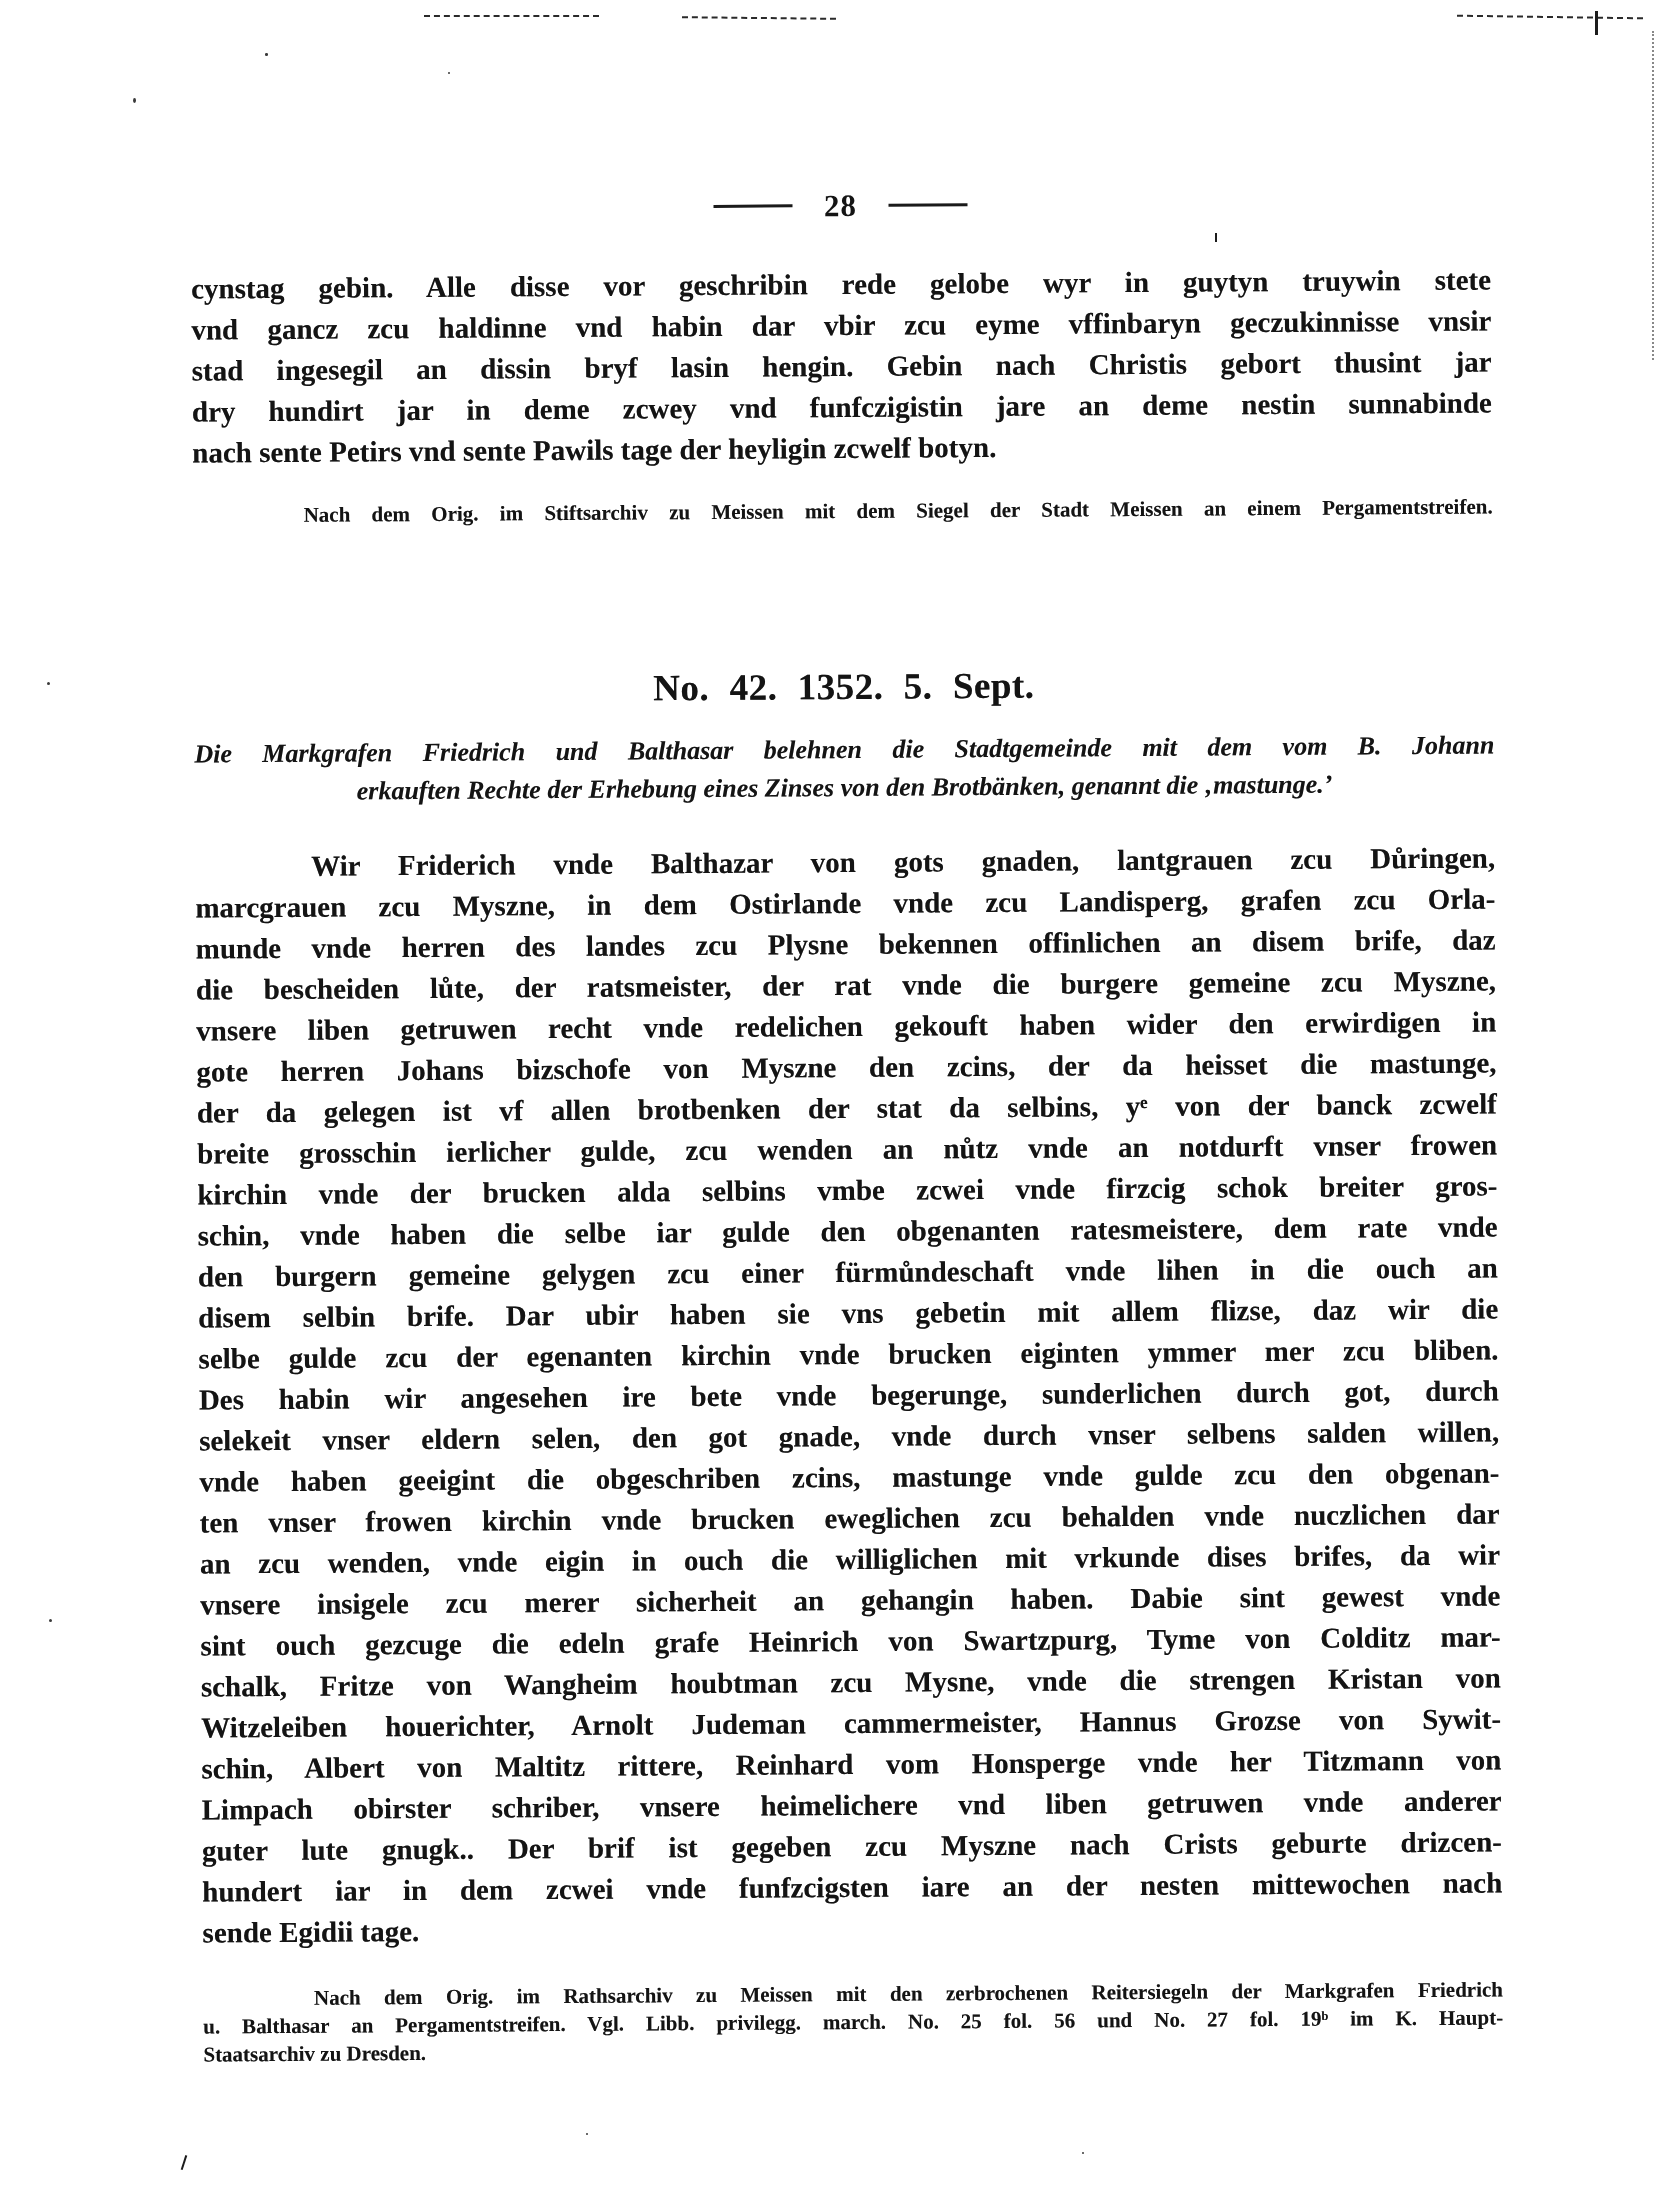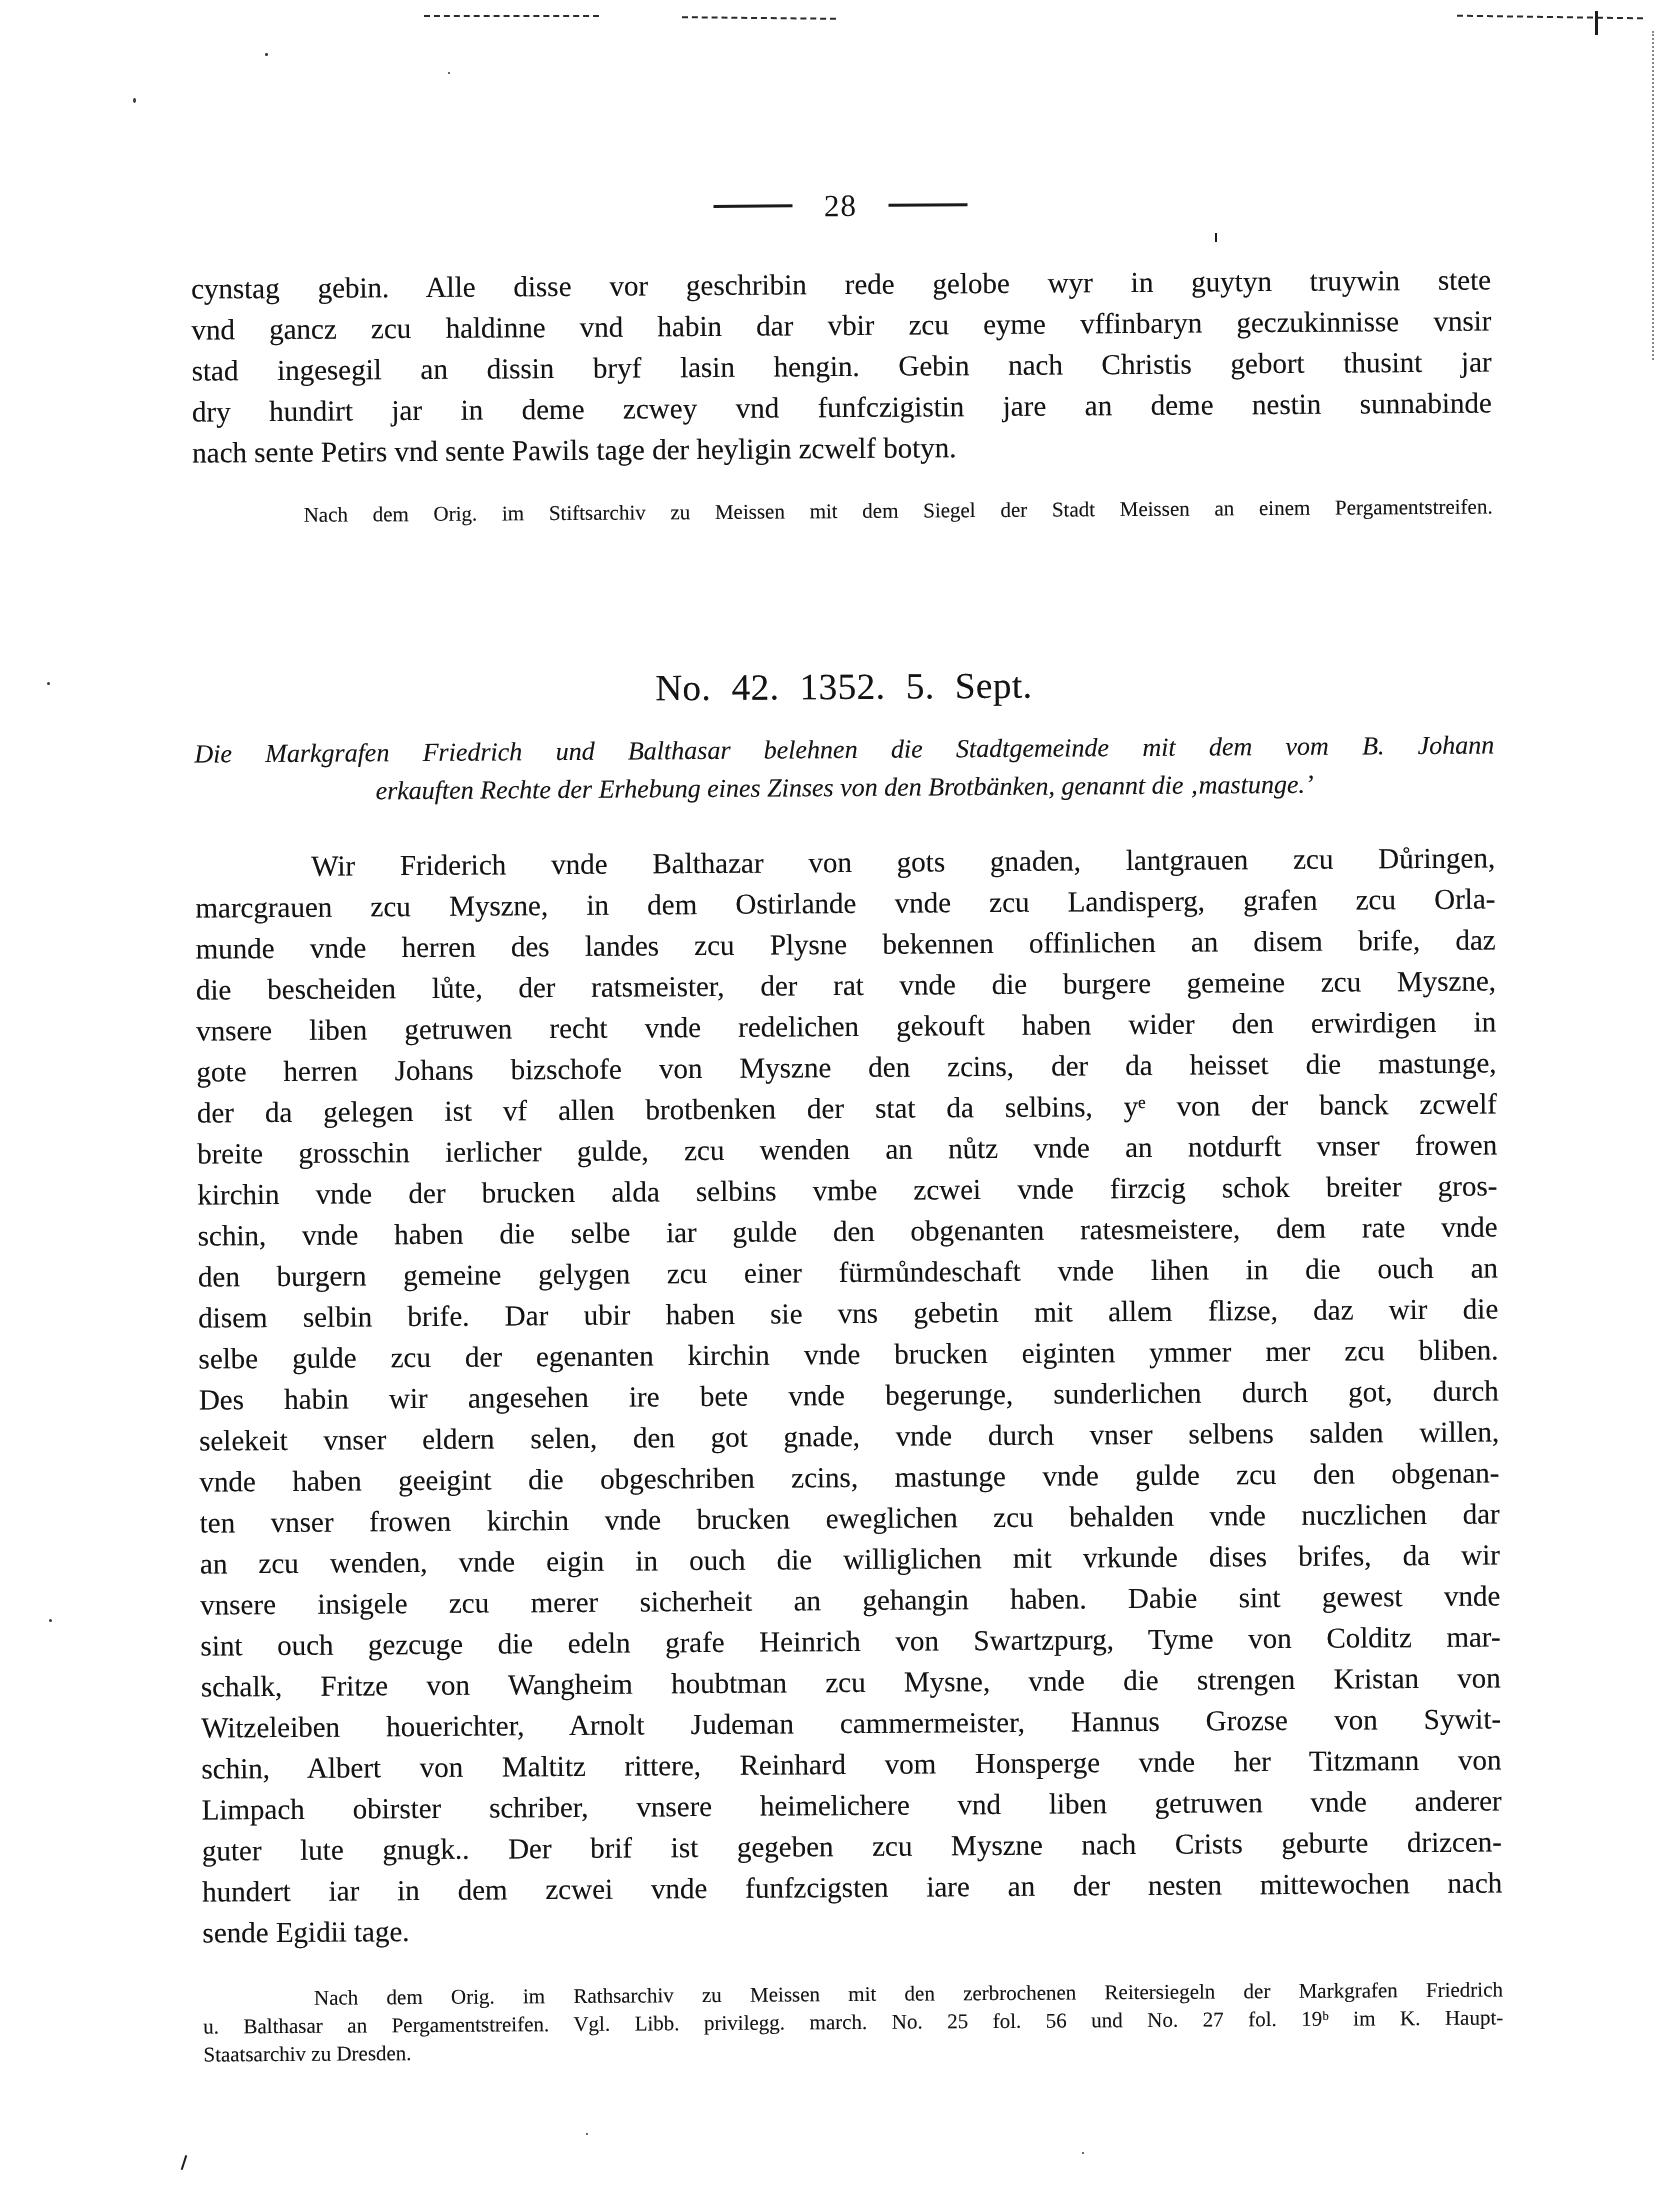--- a/index.html
+++ b/index.html
@@ -3,20 +3,21 @@
 <meta charset="utf-8">
 <style>
   html,body{margin:0;padding:0;background:#ffffff;}
   .page{
     position:relative;
     width:1665px;height:2205px;
     background:#ffffff;
     color:#141414;
     font-family:"Liberation Serif","DejaVu Serif",serif;
     overflow:hidden;
+    font-weight:bold;
   }
   .content{
     position:absolute;left:196px;top:0;width:1300px;height:2205px;
     transform:rotate(-0.4deg);
     transform-origin:50% 45%;
   }
   .line{display:block;}
   .j{text-align:justify;text-align-last:justify;}
   .center{text-align:center;}
   

